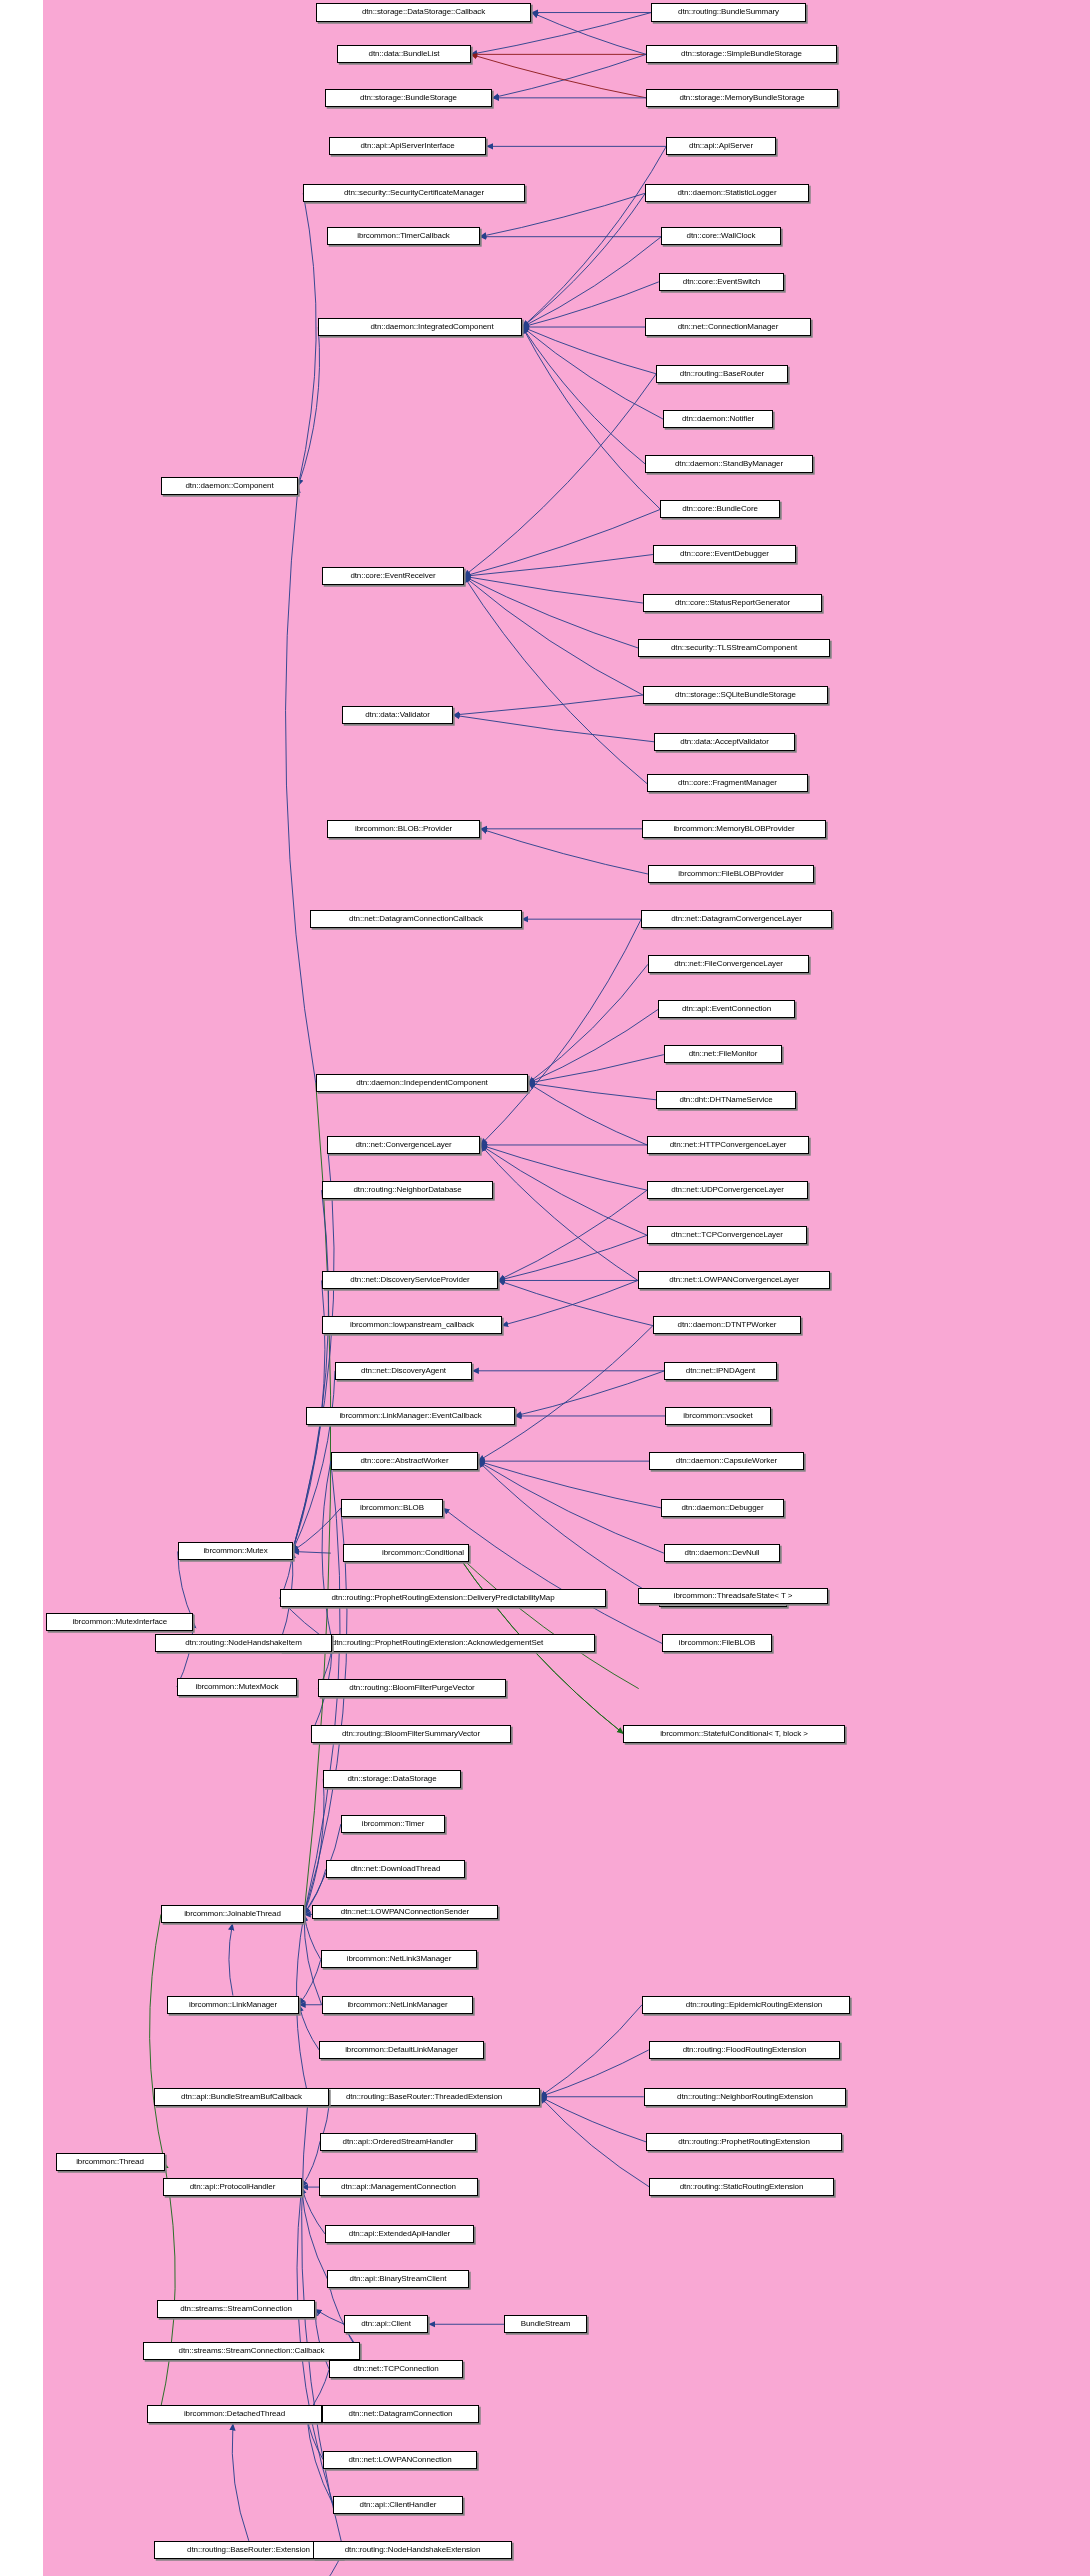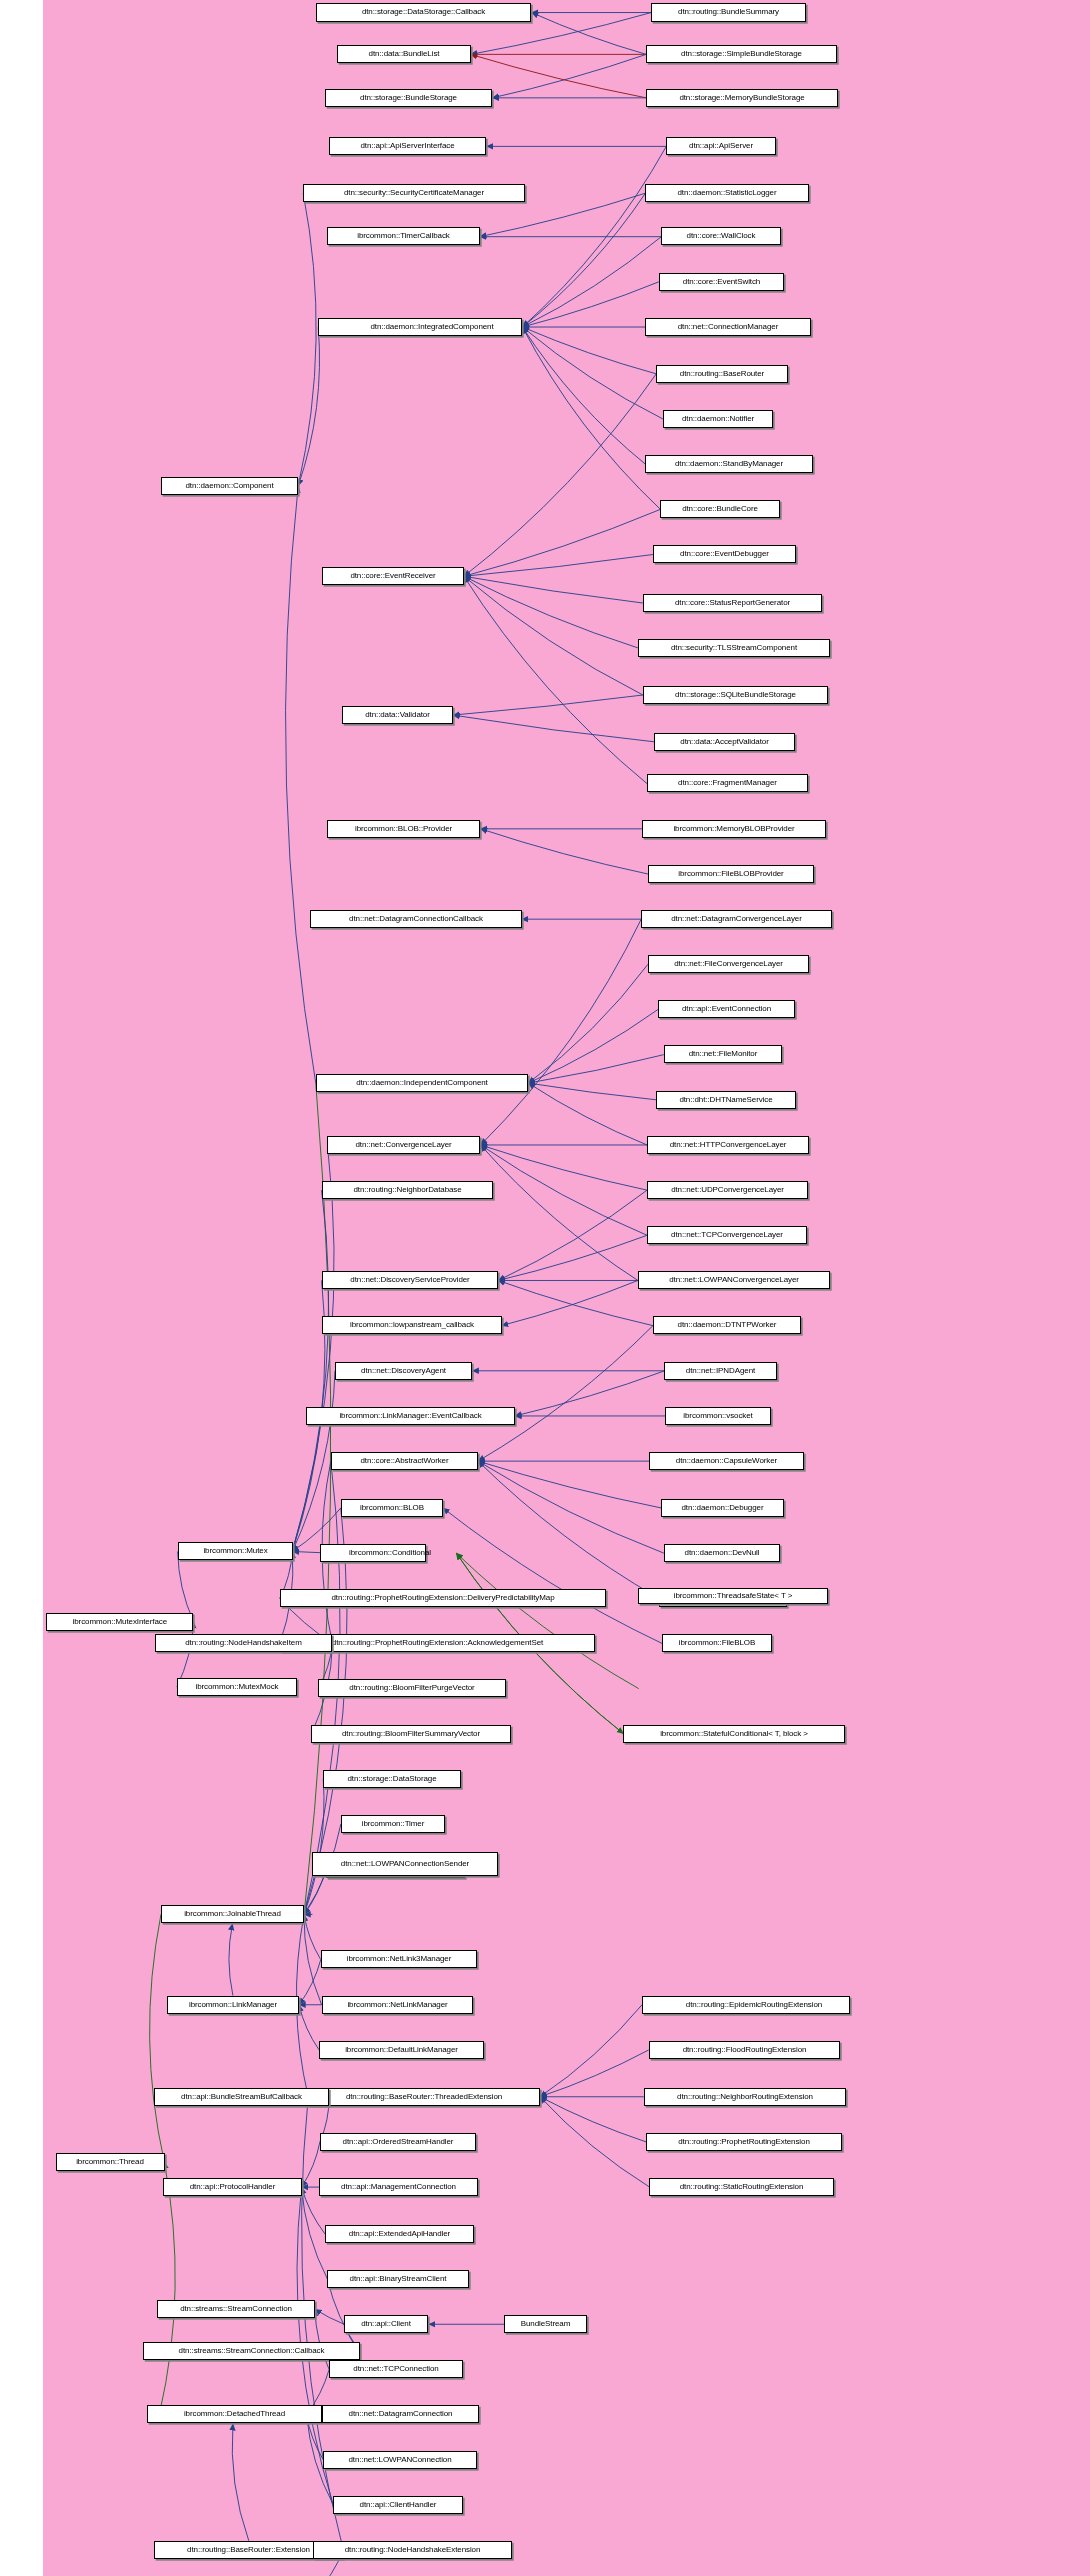--- a/index.html
+++ b/index.html
@@ -305,21 +305,21 @@
     </div>
     <div class="node" style="left: 606px; top: 1452px; width: 155px; height: 18.4px;">
       <span>dtn::daemon::CapsuleWorker</span>
     </div>
     <div class="node" style="left: 298px; top: 1499px; width: 102px; height: 18.4px;">
       <span>ibrcommon::BLOB</span>
     </div>
     <div class="node" style="left: 618px; top: 1499px; width: 123px; height: 18.4px;">
       <span>dtn::daemon::Debugger</span>
     </div>
-    <div class="node" style="left: 277px; top: 1544px; width: 106px; height: 18.4px; padding-left: 34px;">
+    <div class="node" style="left: 300px; top: 1544px; width: 126px; height: 18.4px; padding-left: 34px;">
       <span>ibrcommon::Conditional</span>
     </div>
     <div class="node" style="left: 621px; top: 1544px; width: 116px; height: 18.4px;">
       <span>dtn::daemon::DevNull</span>
     </div>
     <div class="node" style="left: 237px; top: 1589px; width: 326px; height: 18.4px;">
       <span>dtn::routing::ProphetRoutingExtension::DeliveryPredictabilityMap</span>
     </div>
     <div class="node" style="left: 616px; top: 1589px; width: 128px; height: 18.4px;">
       <span>dtn::daemon::EchoWorker</span>
@@ -356,21 +356,21 @@
     </div>
     <div class="node" style="left: 280px; top: 1770px; width: 138px; height: 18.4px;">
       <span>dtn::storage::DataStorage</span>
     </div>
     <div class="node" style="left: 298px; top: 1815px; width: 104px; height: 18.4px;">
       <span>ibrcommon::Timer</span>
     </div>
     <div class="node" style="left: 283px; top: 1860px; width: 139px; height: 18.4px;">
       <span>dtn::net::DownloadThread</span>
     </div>
-    <div class="node" style="left: 269px; top: 1852px; width: 186px; height: 24px;">
+    <div class="node" style="left: 269px; top: 1905px; width: 186px; height: 14px;">
       <span>dtn::net::LOWPANConnectionSender</span>
     </div>
     <div class="node" style="left: 118px; top: 1905px; width: 143px; height: 18.4px;">
       <span>ibrcommon::JoinableThread</span>
     </div>
     <div class="node" style="left: 278px; top: 1950px; width: 156px; height: 18.4px;">
       <span>ibrcommon::NetLink3Manager</span>
     </div>
     <div class="node" style="left: 279px; top: 1996px; width: 151px; height: 18.4px;">
       <span>ibrcommon::NetLinkManager</span>

